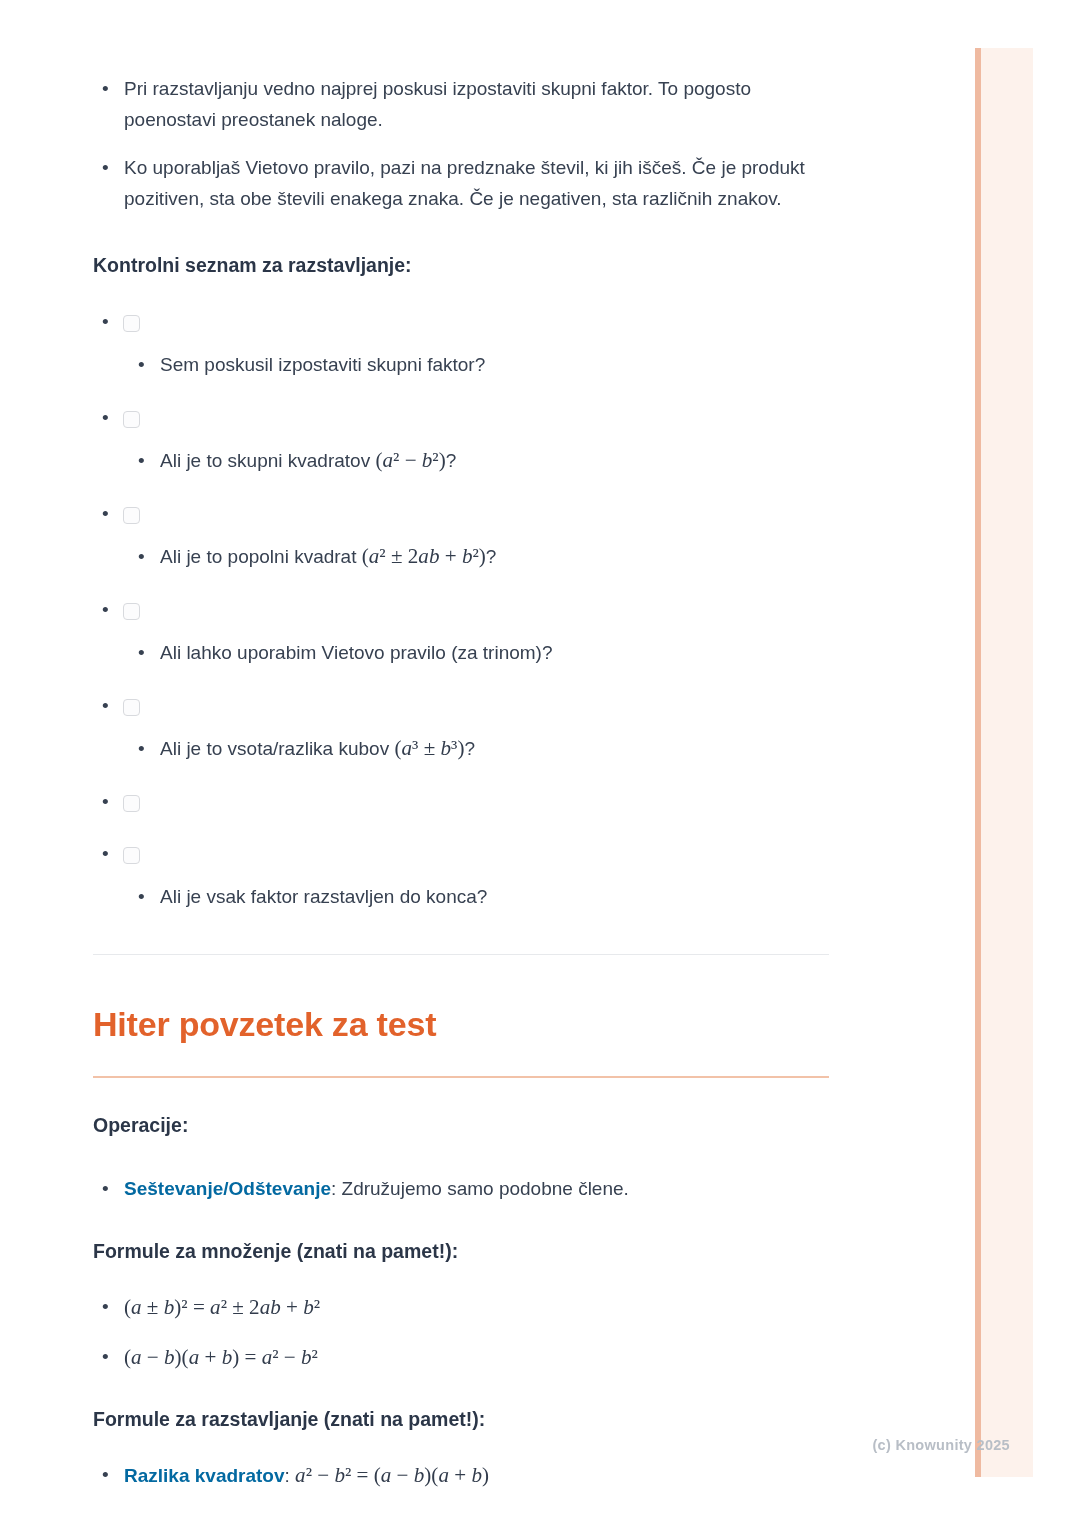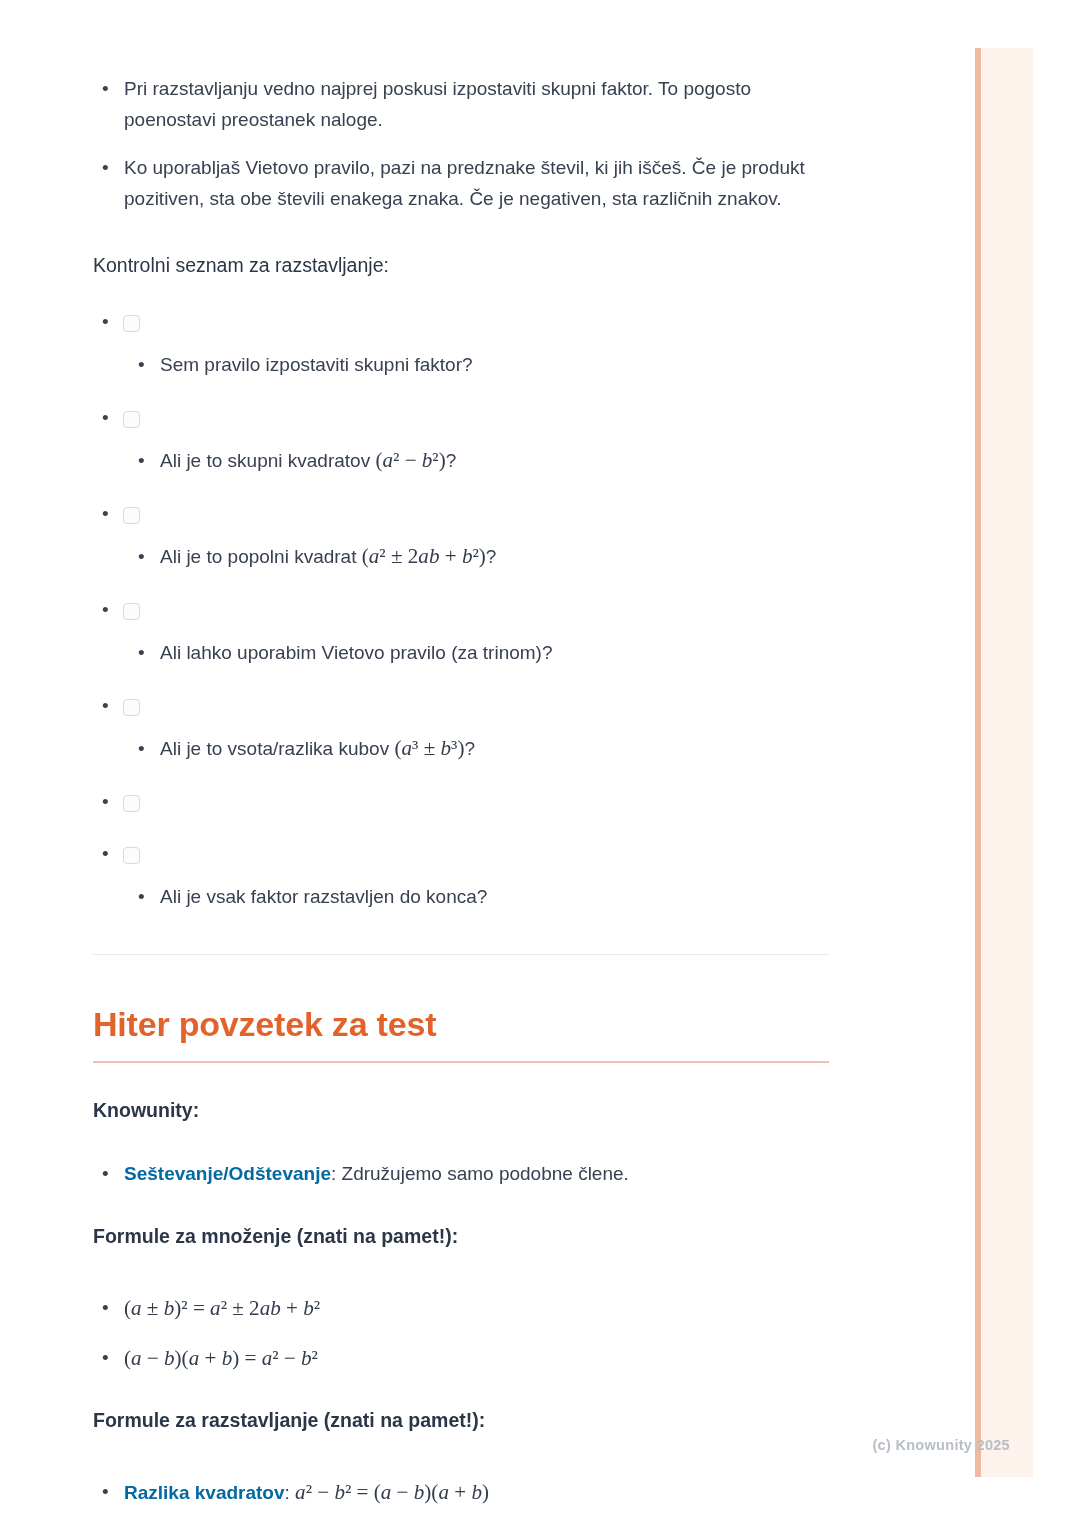--- a/index.html
+++ b/index.html
@@ -16,21 +16,21 @@
 
   ul { list-style:none; margin:0; padding:0; }
 
   
   .li-1 { position:relative; padding-left:31px; font-size:19px; line-height:31px; margin-bottom:17px; }
   .li-1::before { content:"•"; position:absolute; left:9px; color:#374151; }
 
   .intro { padding-top:73px; }
 
   .subhead {
-    font-size:19.5px; font-weight:400; color:#2b3648;
+    font-size:19.5px; font-weight:700; color:#2b3648;
     margin:40px 0 0 0;
   }
 
   
   .check-list { margin-top:38px; }
   .check-item { margin-bottom:33px; }
   .check-row { position:relative; padding-left:30px; height:19px; margin-bottom:17px; }
   .check-row::before { content:"•"; position:absolute; left:9px; top:-4px; color:#374151; font-size:19px; }
   .checkbox {
     display:inline-block; width:17px; height:17px;
@@ -38,31 +38,31 @@
     background:#fcfcfd; vertical-align:top;
   }
   .question { position:relative; padding-left:67px; font-size:19px; line-height:27px; }
   .question::before { content:"•"; position:absolute; left:45px; color:#374151; }
 
   .divider { border:none; border-top:1px solid #e7e9ec; margin:44px 0 0 0; }
 
   .big-heading {
     font-size:34px; font-weight:700; letter-spacing:-0.2px;
     color:var(--accent, #E2622B);
-    margin:50px 0 0 0; padding-bottom:17px;
+    margin:50px 0 0 0; padding-bottom:32px;
     border-bottom:2px solid var(--underline, #F2C2A8);
   }
 
   .subhead-2 { font-size:19.5px; font-weight:700; color:#2b3648; margin:36px 0 0 0; }
 
   .ops-list { margin-top:36px; }
   .ops-list .li-1 { margin-bottom:16px; }
   .li-1 strong { color:#0369a1; }
 
-  .formula-list { margin-top:46px; }
+  .formula-list { margin-top:30px; }
   .formula-list .li-1 { margin-bottom:21px; line-height:28px; }
 
   .math { font-family:"Liberation Serif", serif; font-size:1.11em; color:#323c4c; }
   .math .mvar { font-style:italic; }
 
   .page-edge {
     position:absolute; left:975px; top:48px;
     width:58px; height:1429px;
     background:var(--edge-fill, #FDF2EC);
     border-left:6px solid var(--edge-stripe, #EFBAA1);
@@ -89,21 +89,21 @@
 
   <h3 class="subhead">Kontrolni seznam za razstavljanje:</h3>
 
   <ul class="check-list">
 
     <li class="check-item">
       <div class="check-row">
         <span class="checkbox"></span>
       </div>
       <div class="question">
-        <span>Sem pravilo izpostaviti skupni faktor?</span><span class="math"></span><span></span>
+        <span>Sem poskusil izpostaviti skupni faktor?</span><span class="math"></span><span></span>
       </div>
     </li>
 
     <li class="check-item">
       <div class="check-row">
         <span class="checkbox"></span>
       </div>
       <div class="question">
         <span>Ali je to skupni kvadratov </span><span class="math"><span>(</span><span class="mvar">a</span><span>²</span><span> </span><span>−</span><span> </span><span class="mvar">b</span><span>²</span><span>)</span></span><span>?</span>
       </div>
@@ -150,21 +150,21 @@
         <span>Ali je vsak faktor razstavljen do konca?</span><span class="math"></span><span></span>
       </div>
     </li>
 
   </ul>
 
   <hr class="divider">
 
   <h1 class="big-heading">Hiter povzetek za test</h1>
 
-  <h3 class="subhead-2">Knowunity:</h3>
+  <h3 class="subhead-2">Operacije:</h3>
 
   <ul class="ops-list">
     <li class="li-1">
       <strong>Seštevanje/Odštevanje</strong><span>: Združujemo samo podobne člene.</span>
     </li>
   </ul>
 
   <h3 class="subhead-2">Formule za množenje (znati na pamet!):</h3>
 
   <ul class="formula-list">

